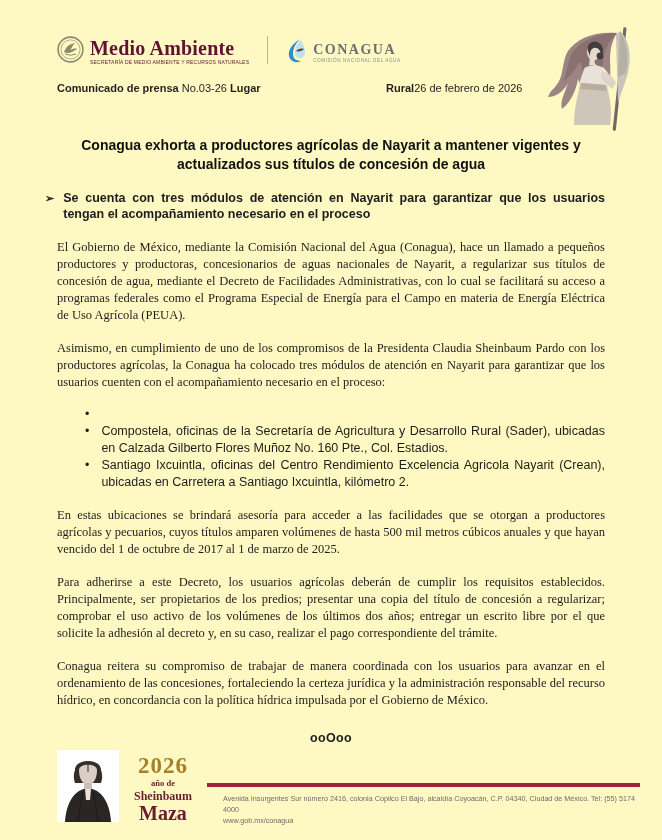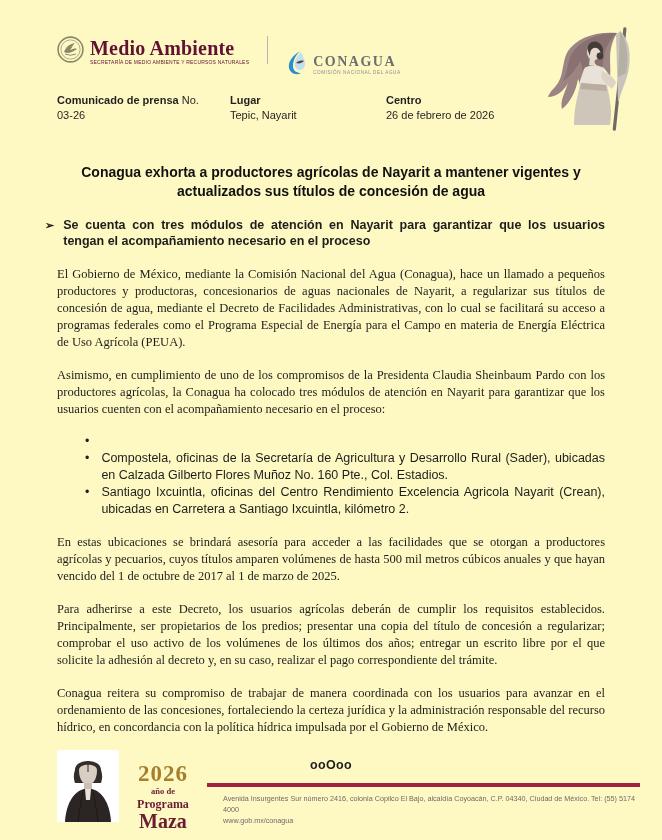--- a/index.html
+++ b/index.html
@@ -16,29 +16,29 @@
   .hdr{position:relative;padding:36px 57px 0 57px;}
   .logo-row{display:flex;align-items:flex-start;gap:10px;}
   .ma-logo{display:flex;align-items:center;gap:6px;}
   .ma-text{display:flex;flex-direction:column;line-height:1;}
   .ma-name{
     font-family:"Liberation Serif", serif;
     font-weight:bold;font-size:20px;color:#611232;letter-spacing:.2px;
   }
   .ma-sub{font-size:5px;color:#611232;margin-top:2px;letter-spacing:.2px;}
   .logo-sep{width:1px;height:28px;background:#b9b1b4;margin:0 8px;}
-  .cg-logo{display:flex;align-items:center;gap:5px;margin-top:14px;}
+  .cg-logo{display:flex;align-items:center;gap:5px;margin-top:2px;}
   .cg-text{display:flex;flex-direction:column;line-height:1;}
   .cg-name{
     font-family:"Liberation Serif", serif;
     font-weight:bold;font-size:14px;color:#6d6e71;letter-spacing:1.5px;
   }
   .cg-sub{font-size:4.6px;color:#8a8c8e;margin-top:2px;letter-spacing:.6px;}
   .meta-row{display:flex;margin-top:13px;font-size:11px;color:#231f20;}
-  .meta-col{display:flex;flex-direction:column;line-height:1.35;}
+  .meta-col{display:flex;line-height:1.35;}
   .meta-col.c1{width:173px;}
   .meta-col.c2{width:156px;}
   .meta-label{font-weight:bold;}
   .flag-art{position:absolute;top:25px;right:16px;width:112px;height:112px;}
   
   .content{padding:0 57px;margin-top:40px;}
   .title{
     margin:27px 0 0 0;
     text-align:center;
     font-size:14px;font-weight:bold;line-height:19px;color:#111;
@@ -63,21 +63,21 @@
   ul.offices .b{flex:0 0 auto;font-size:12.5px;}
   ul.offices .t{text-align:justify;}
   .closing{
     margin-top:22px;text-align:center;
     font-weight:bold;font-size:12.5px;letter-spacing:.3px;
   }
   
   .ftr{position:absolute;left:0;right:0;bottom:10px;height:80px;}
   .portrait{position:absolute;left:57px;top:0;width:62px;height:72px;}
   .year-logo{
-    position:absolute;left:122px;top:12px;width:82px;
+    position:absolute;left:122px;top:4px;width:82px;
     text-align:center;line-height:1;
   }
   .yl-year{font-family:"Liberation Serif", serif;font-weight:bold;font-size:23px;color:#a57f2c;letter-spacing:1px;}
   .yl-l1{font-family:"Liberation Serif", serif;font-weight:bold;font-size:8.5px;color:#691c32;margin-top:2px;}
   .yl-l2{font-family:"Liberation Serif", serif;font-weight:bold;font-size:12px;color:#691c32;margin-top:2px;}
   .yl-l3{font-family:"Liberation Serif", serif;font-weight:bold;font-size:20px;color:#691c32;margin-top:1px;}
   .ftr-line{position:absolute;left:207px;right:22px;top:33px;height:4px;background:#9f2241;}
   .ftr-text{
     position:absolute;left:223px;right:22px;top:43px;
     font-size:7.2px;color:#6b6b6b;line-height:1.55;
@@ -123,24 +123,23 @@
       </div>
     </div>
 
     <div class="meta-row">
       <div class="meta-col c1">
         <span class="meta-label"><b>Comunicado de prensa</b>&nbsp;<span style="font-weight:normal">No.</span></span>
         <span>03-26</span>
       </div>
       <div class="meta-col c2">
         <span class="meta-label">Lugar</span>
-        <span>Tepic, Nayarit</span>
       </div>
       <div class="meta-col c3">
-        <span class="meta-label">Centro</span>
+        <span class="meta-label">Rural</span>
         <span>26 de febrero de 2026</span>
       </div>
     </div>
 
     <div class="flag-art">
       <svg width="112" height="112" viewBox="0 0 112 112">
 
         <rect x="84" y="2" width="3.2" height="104" rx="1.5" transform="rotate(6 85 54)" fill="#6f6a66"></rect>
 
         <path d="M86 6 C95 14,98 30,94 48 C90 62,86 70,84 78 L82 10 Z" fill="#c9c3bc"></path>
@@ -214,21 +213,21 @@
 
         <path d="M8 72 C9 52,18 41,27 39 L35 39 C44 41,53 52,54 72 Z" fill="#2b2523"></path>
         <path d="M28 39 L34 39 L33 50 L29 50 Z" fill="#e8e2d8"></path>
         <path d="M26 42 C24 52,22 62,21 72 M36 42 C38 52,40 62,41 72" stroke="#1d1917" stroke-width="1" fill="none"></path>
       </svg>
     </div>
 
     <div class="year-logo">
       <div class="yl-year">2026</div>
       <div class="yl-l1">año de</div>
-      <div class="yl-l2">Programa</div>
+      <div class="yl-l2">Sheinbaum</div>
       <div class="yl-l3">Maza</div>
     </div>
 
     <div class="ftr-line"></div>
 
     <div class="ftr-text">
       <div>Avenida Insurgentes Sur número 2416, colonia Copilco El Bajo, alcaldía Coyoacán, C.P. 04340, Ciudad de México. Tel: (55) 5174 4000</div>
       <div>www.gob.mx/conagua</div>
     </div>
   </div>

